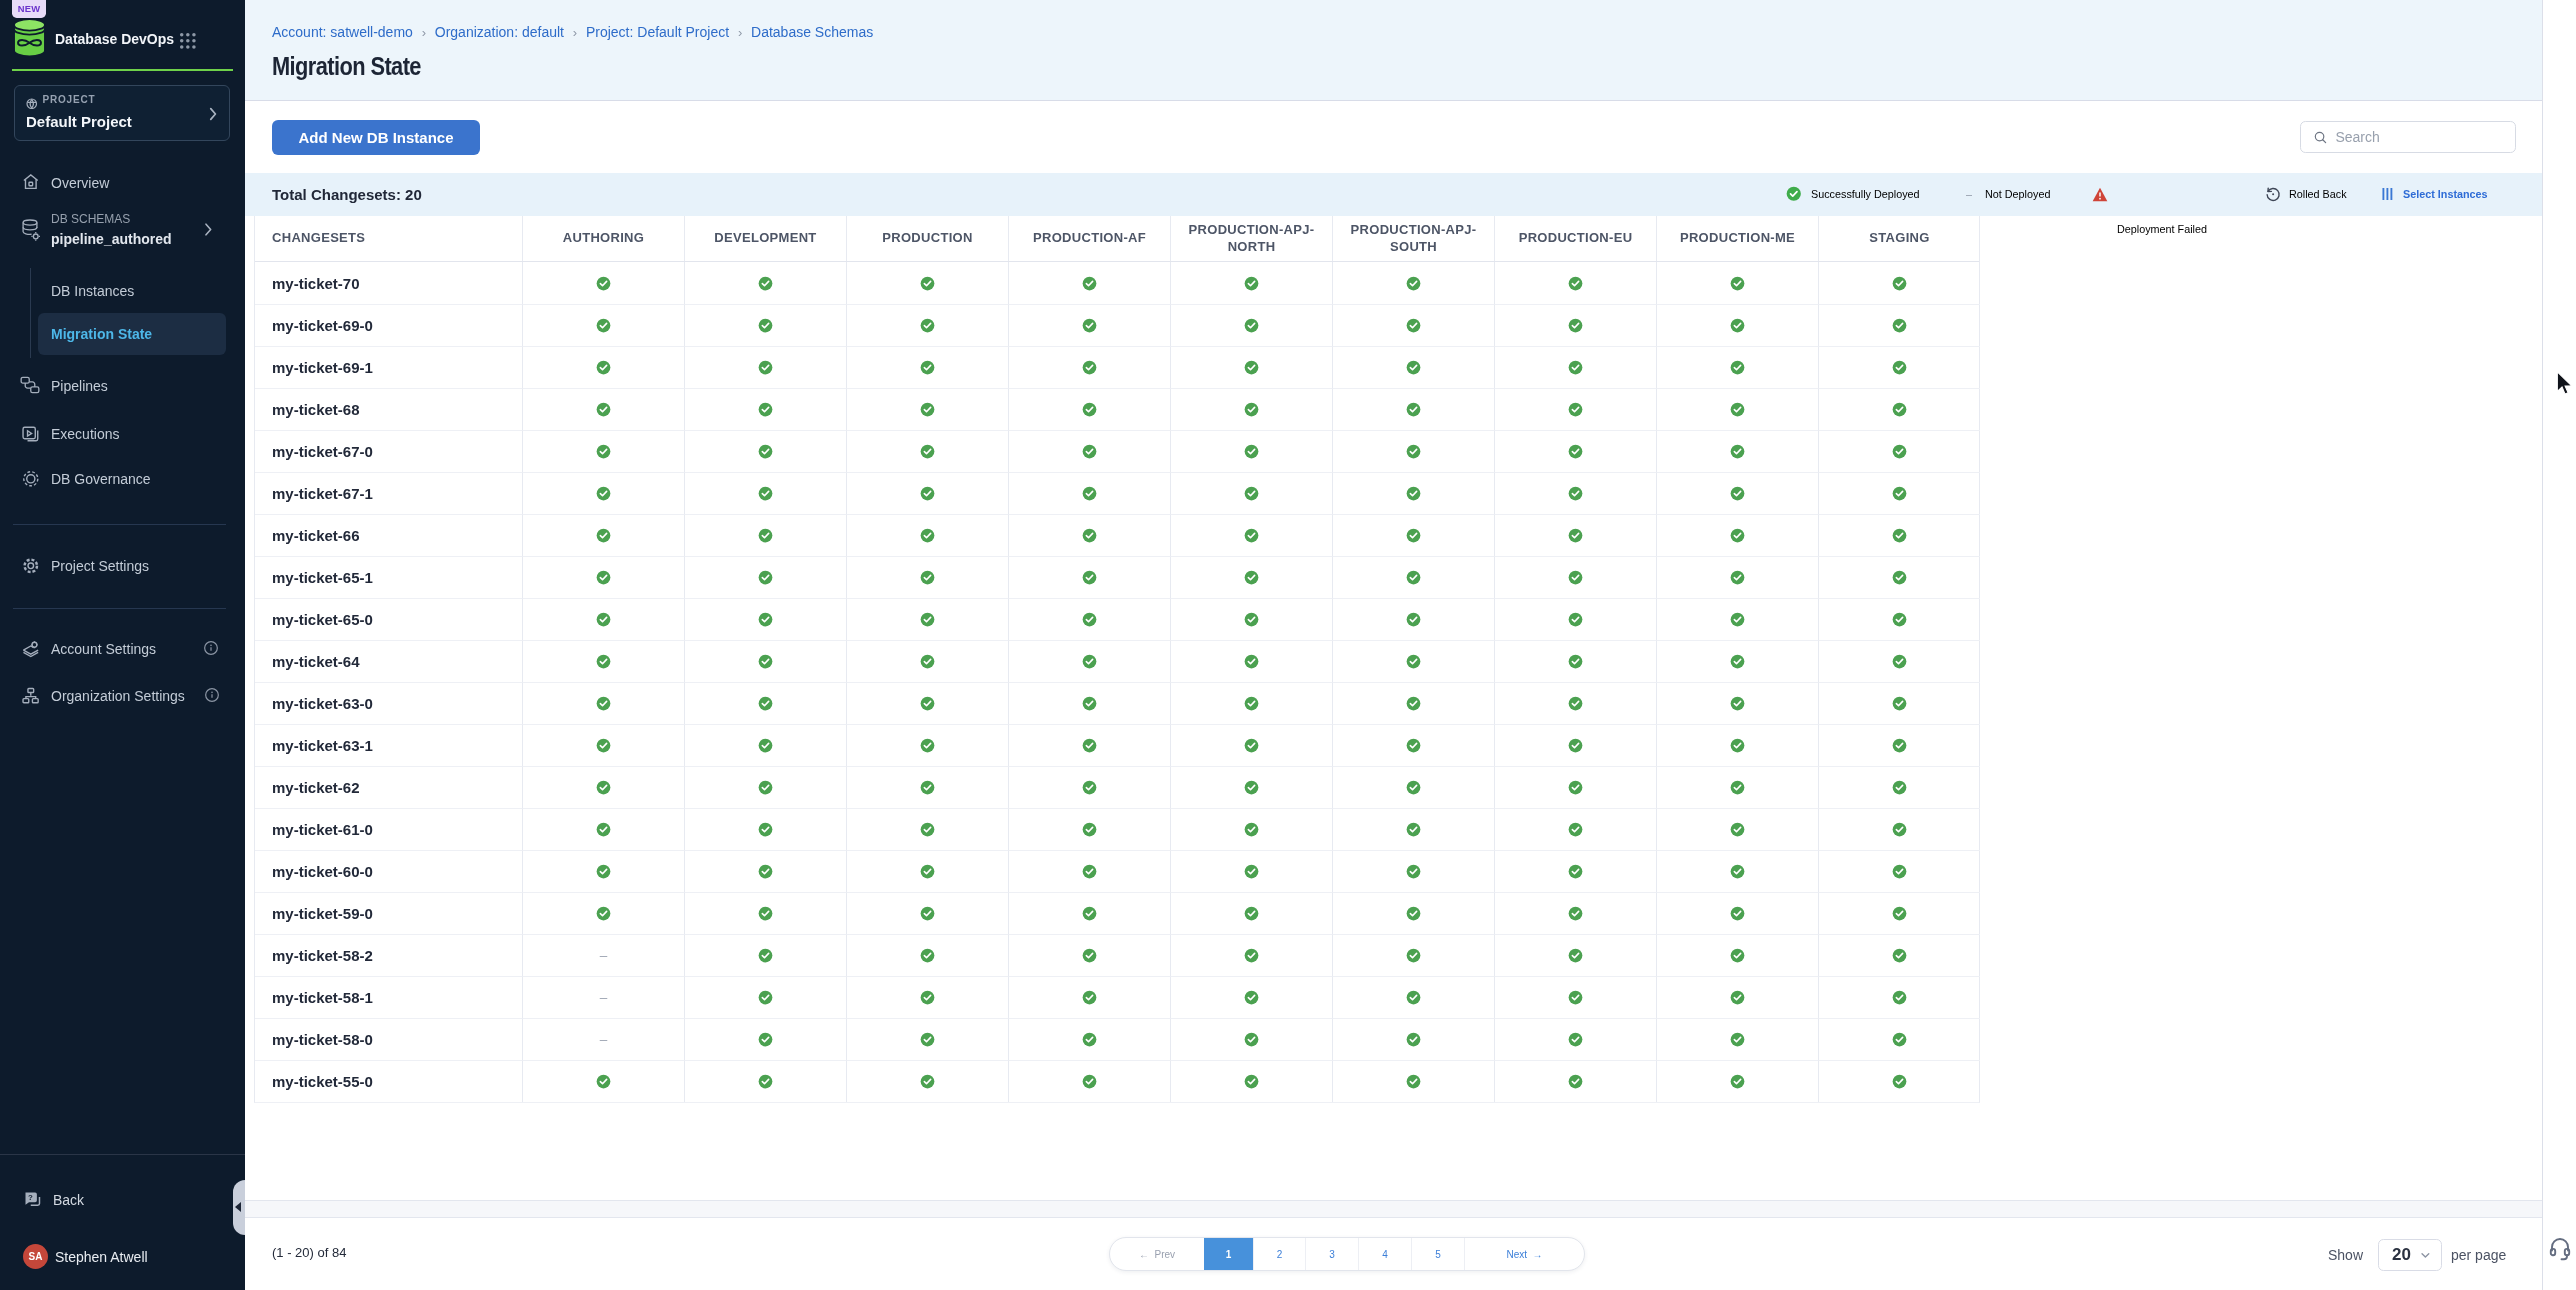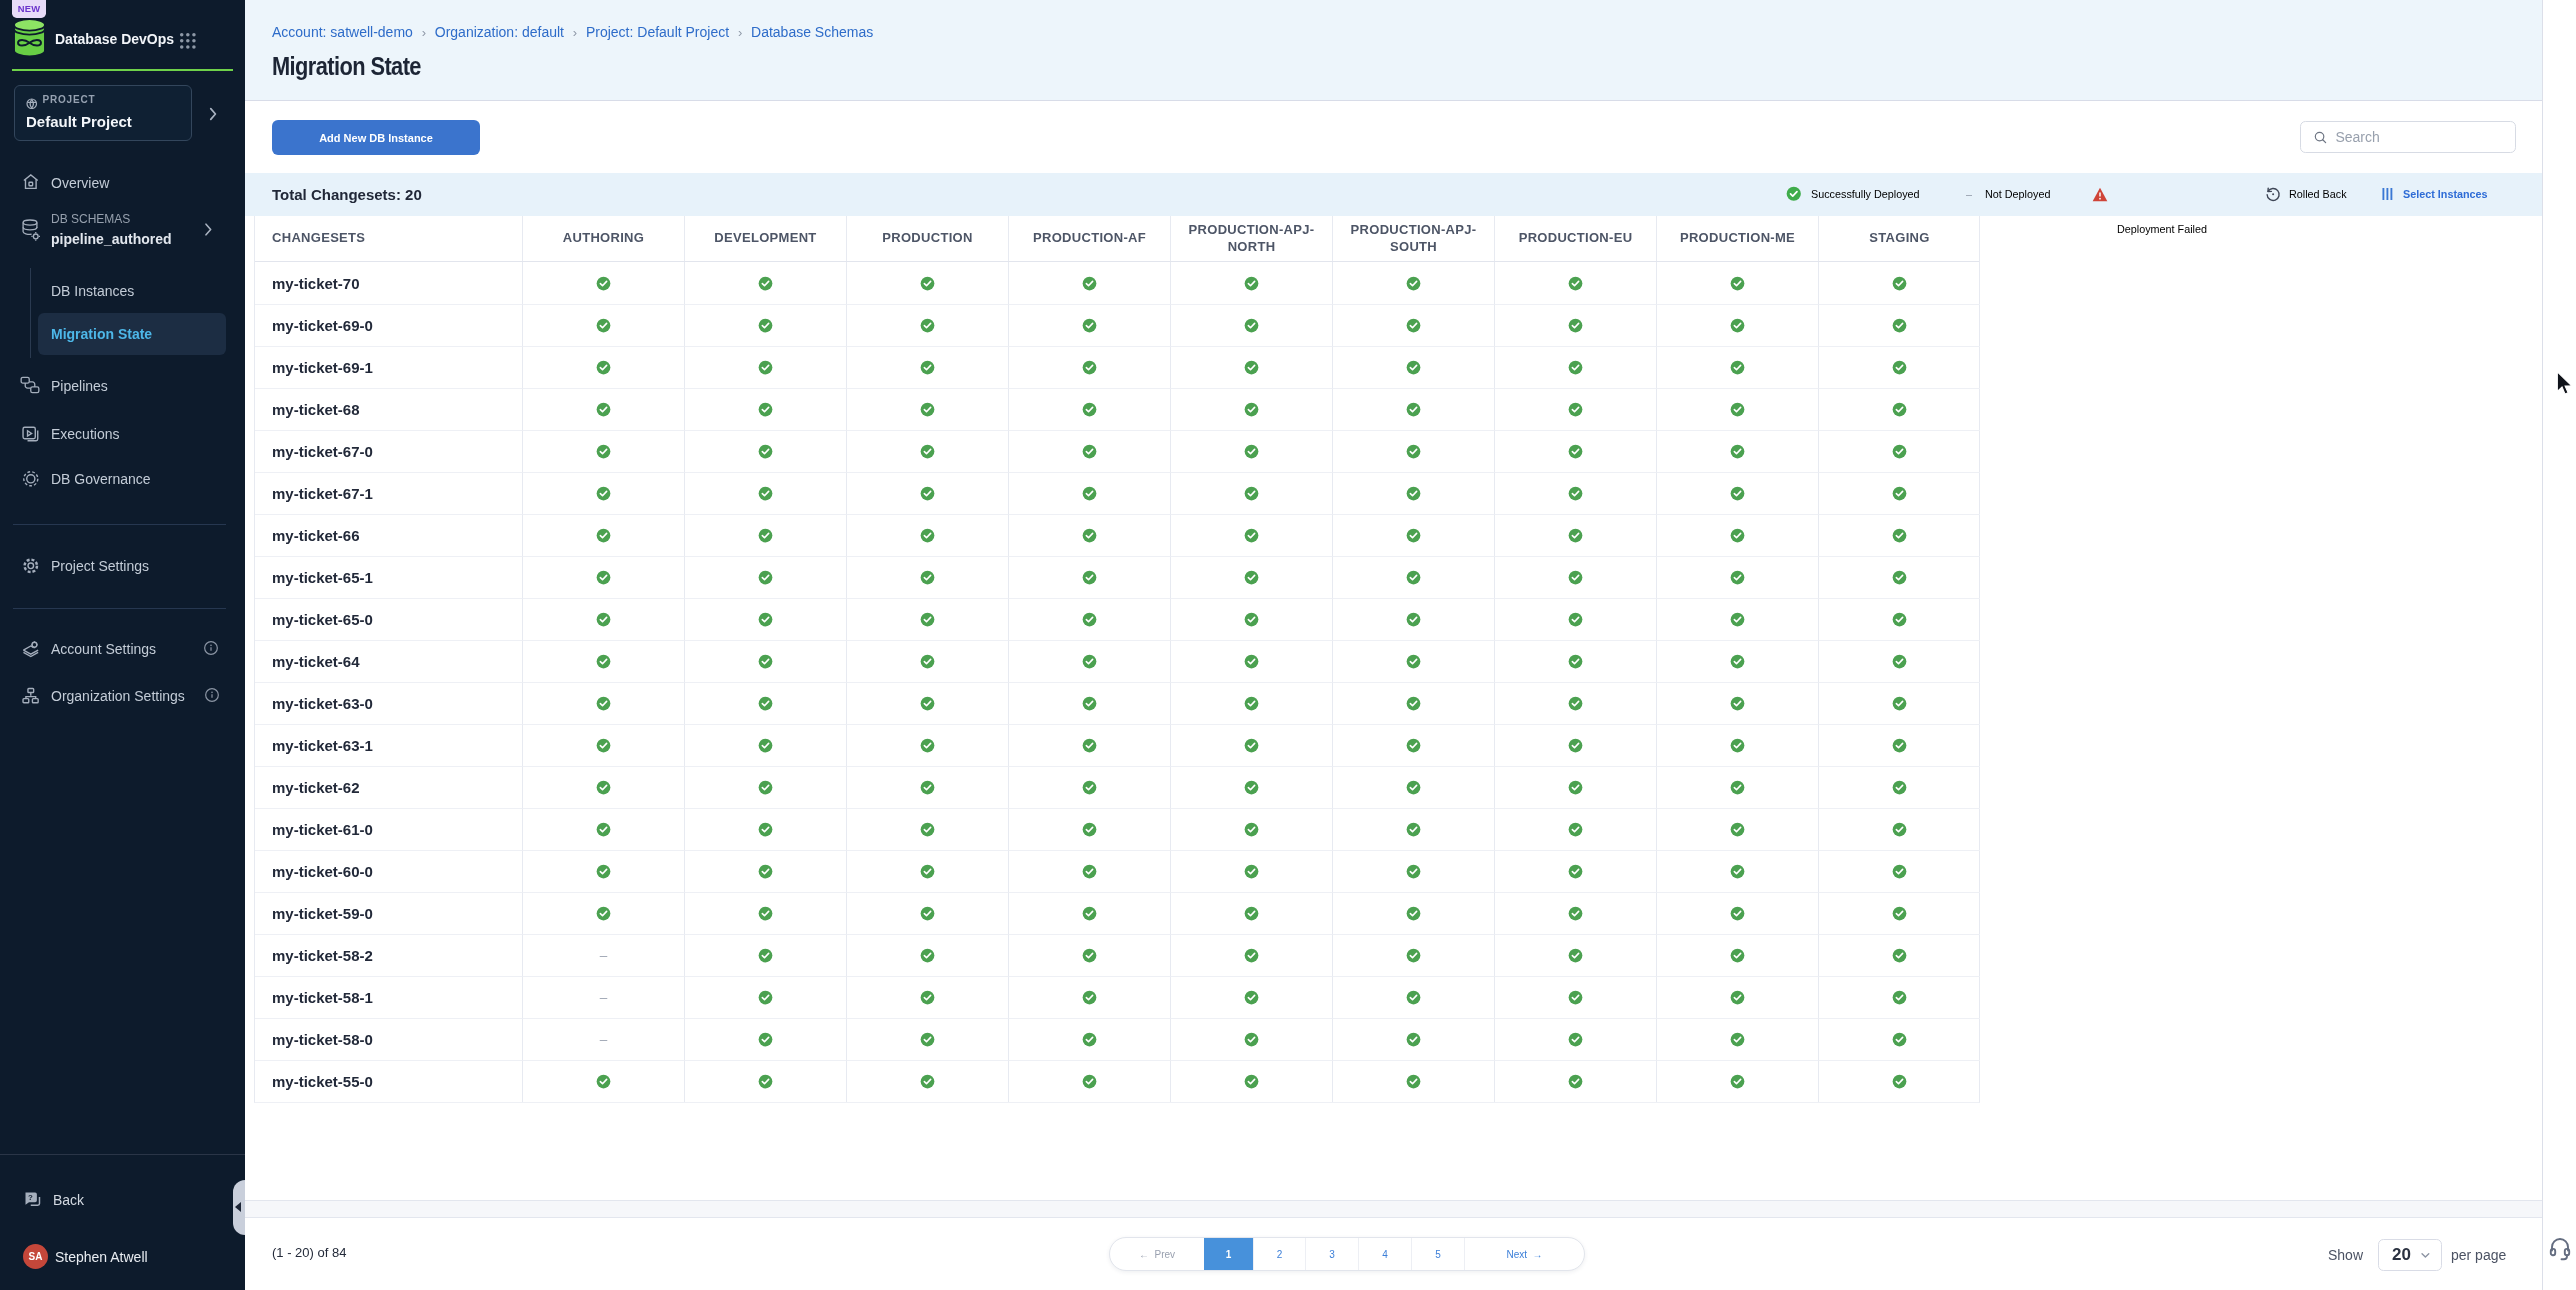--- a/index.html
+++ b/index.html
@@ -8,21 +8,21 @@
 
 #side{position:absolute;left:0;top:0;width:245px;height:1291px;background:#0d1b2c;}
 .navtxt{color:#c3ccd7;font-size:14px;}
 .subtxt{color:#c3ccd7;font-size:14px;}
 svg.sic{stroke:#a4aebc;fill:none;stroke-width:1.7;}
 
 #hdr{position:absolute;left:245px;top:0;width:2297px;height:101px;background:#edf5fb;border-bottom:1.3px solid #d8dce8;}
 .crumb{color:#2e6cc9;font-size:14px;}
 .csep{color:#8f99a8;font-size:13px;padding:0 8.8px;}
 #title{position:absolute;left:272px;top:51px;font-size:26px;font-weight:bold;color:#1d2535;letter-spacing:-0.7px;transform:scaleX(0.84);transform-origin:left center;}
-#btn{position:absolute;left:272px;top:120px;width:208px;height:35px;background:#3b74cd;border-radius:6px;color:#fff;font-size:11px;font-weight:bold;display:flex;align-items:center;justify-content:center;}
+#btn{position:absolute;left:272px;top:120px;width:208px;height:35px;background:#3b74cd;border-radius:6px;color:#fff;font-size:15px;font-weight:bold;display:flex;align-items:center;justify-content:center;}
 #search{position:absolute;left:2300px;top:121px;width:216px;height:32px;border:1.3px solid #d7dbe4;border-radius:5.4px;background:#fff;display:flex;align-items:center;padding-left:12px;color:#98a0ad;font-size:14px;}
 #infobar{position:absolute;left:245px;top:173px;width:2297px;height:43px;background:#e7f2fa;}
 
 #tbl{position:absolute;left:254px;top:216px;width:1726px;border-left:1.3px solid #e7eaf1;border-right:1.3px solid #e7eaf1;border-bottom:1.3px solid #eef0f5;}
 .trow{display:grid;grid-template-columns:267px repeat(9,162px);}
 .th{height:45px;display:flex;align-items:center;justify-content:center;text-align:center;font-size:13px;font-weight:bold;color:#4d5566;letter-spacing:0.3px;line-height:1.3;border-left:1.3px solid #e7eaf1;}
 .th:first-child{justify-content:flex-start;padding-left:17px;border-left:none;}
 .td{height:42px;display:flex;align-items:center;justify-content:center;border-top:1.3px solid #eef0f5;border-left:1.3px solid #e7eaf1;}
 .td:first-child{justify-content:flex-start;padding-left:17px;border-left:none;font-size:15px;font-weight:bold;color:#222939;}
 .hdrow{border-bottom:1.3px solid #e2e5ed;}
@@ -51,21 +51,21 @@
       <circle cx="13" cy="4" r="2.6" fill="#8d98a6"></circle>
       <circle cx="22" cy="4" r="2.6" fill="#8d98a6"></circle>
       <circle cx="4" cy="13" r="2.6" fill="#8d98a6"></circle>
       <circle cx="13" cy="13" r="2.6" fill="#8d98a6"></circle>
       <circle cx="22" cy="13" r="2.6" fill="#8d98a6"></circle>
       <circle cx="4" cy="22" r="2.6" fill="#8d98a6"></circle>
       <circle cx="13" cy="22" r="2.6" fill="#8d98a6"></circle>
       <circle cx="22" cy="22" r="2.6" fill="#8d98a6"></circle>
     </svg>
 <div class="abs" style="left:12px;top:69px;width:221px;height:2px;background:#6fd24a;"></div>
-<div class="abs" style="left:13.5px;top:85px;width:178px;height:56px;border:1.3px solid #33465c;border-radius:6px;background:#0f2033;">
+<div class="abs" style="left:13.5px;top:85px;width:216px;height:56px;border:1.3px solid #33465c;border-radius:6px;background:#0f2033;">
 <svg class="abs sic" style="left:11.5px;top:11.5px;" width="11.5" height="11.5" viewBox="0 0 16 16">
         <circle cx="8" cy="8" r="6.6"></circle>
         <path d="M2 6 h12 M8 2 c-3 4 -3 8 0 12 M8 2 c3 4 3 8 0 12"></path>
       </svg>
 <div class="abs" style="left:28px;top:8px;font-size:10px;font-weight:bold;letter-spacing:0.8px;color:#96a1b1;">PROJECT</div>
 <div class="abs" style="left:11.5px;top:27px;font-size:15px;font-weight:bold;color:#f3f6fa;">Default Project</div>
 <svg class="abs" style="left:191px;top:19.6px;" width="13.5" height="16" viewBox="0 0 20 24">
         <path d="M7 4 l7 8 -7 8" stroke="#a8b2c0" stroke-width="2.6" fill="none" stroke-linecap="round" stroke-linejoin="round"></path>
       </svg>
 </div>

